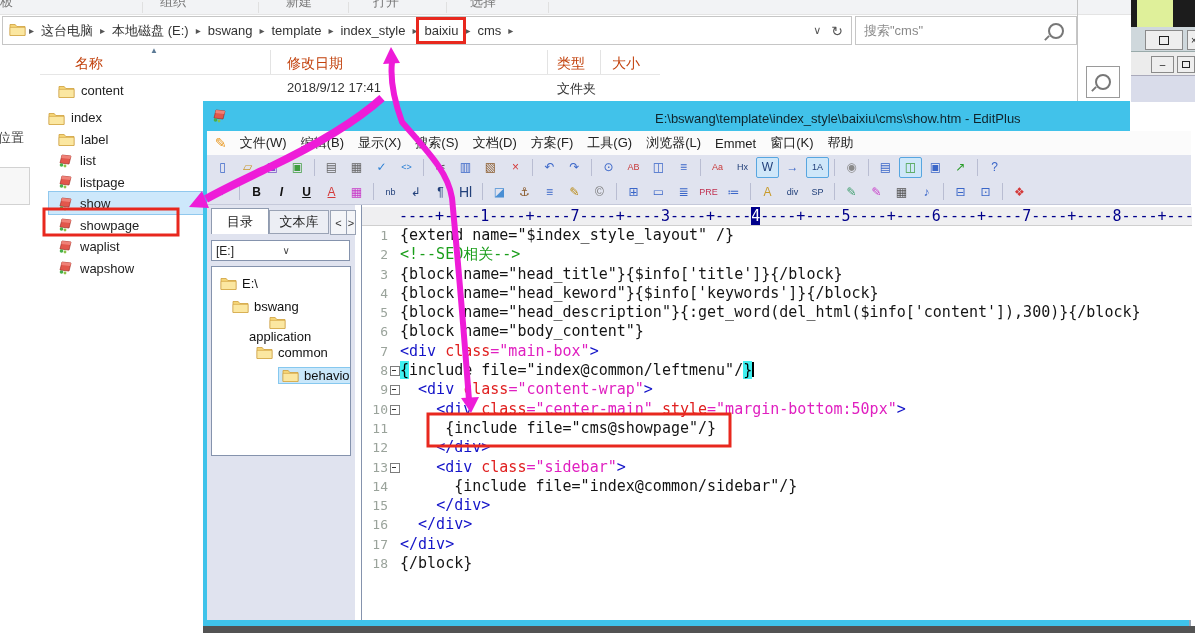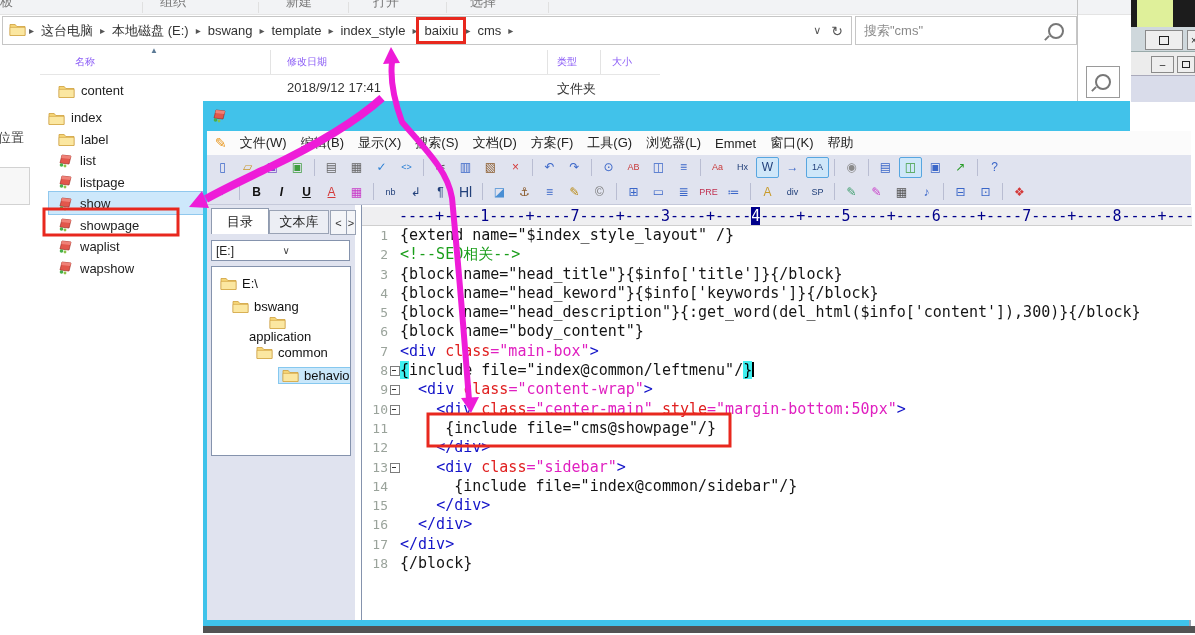--- a/index.html
+++ b/index.html
@@ -13,21 +13,21 @@
   #addressbar{left:2px;top:16px;width:848px;height:27px;border:1px solid #c6c6c6;background:#fff;display:flex;align-items:center;}
   #crumbs{display:flex;align-items:center;font-size:13px;color:#333;}
   .crumb{padding:0 4px;position:relative;white-space:nowrap;cursor:default;}
   .crumb-sep{color:#555;font-size:10px;padding:0 3px;}
   .red-outline{position:absolute;left:-4px;right:-4px;top:-6px;bottom:-6px;border:3px solid #e8281e;pointer-events:none;}
   #addr-right{margin-left:auto;display:flex;align-items:center;gap:10px;padding-right:8px;color:#555;}
   #searchbox{left:855px;top:16px;width:220px;height:27px;border:1px solid #c6c6c6;background:#fff;display:flex;align-items:center;}
   #search-text{font-size:13px;color:#8a8a8a;padding-left:8px;flex:1;}
   .lens{width:12px;height:12px;border:2px solid #777;border-radius:50%;position:relative;margin-right:12px;}
   .lens:after{content:"";position:absolute;width:2px;height:6px;background:#777;left:-4px;top:10px;transform:rotate(45deg);}
-  #colheads .ch{position:absolute;top:55px;font-size:10px;color:#8b5cf6;}
+  #colheads .ch{position:absolute;top:55px;font-size:14px;color:#c2410c;}
   .col-sep{position:absolute;top:50px;width:1px;height:24px;background:#e3e3e3;}
   #sort-tri{position:absolute;left:150px;top:46px;font-size:8px;color:#5c7a96;}
   #headline{position:absolute;left:40px;top:74px;width:620px;height:1px;background:#e6e6e6;}
   .frow{position:absolute;display:flex;align-items:center;font-size:13px;color:#222;height:21px;}
   .frow .fname{margin-left:6px;}
   .fdate{position:absolute;font-size:13px;color:#333;}
   .ftype{position:absolute;font-size:13px;color:#333;}
   .hoverrow{position:absolute;left:48px;width:156px;height:22px;background:#cde8fb;border:1px solid #90c8ee;}
   #navfrag{position:absolute;left:-15px;top:129px;font-size:13px;color:#444;}
   #navbox-frag{position:absolute;left:-22px;top:167px;width:50px;height:36px;border:1px solid #d2d2d2;background:#f7f7f7;}
@@ -247,20 +247,21 @@
   <div class="abs" id="ep-darkband"></div>
   <div class="abs" id="ep-borderR"></div>
 
   <div class="abs" id="titlebar">
     <span style="margin-left:5px"><span class="icon-ep"><svg width="16" height="14" viewBox="0 0 16 14">
             <path d="M4 1 L13 2 L11 10 L2 9 Z" fill="#e2574c" stroke="#a03028" stroke-width="0.7"></path>
             <path d="M4 1 L13 2 L12.2 5 L3.3 4 Z" fill="#ef8278"></path>
             <circle cx="3.5" cy="11" r="1.8" fill="#47b04b"></circle>
             <circle cx="7" cy="12" r="1.4" fill="#8bc34a"></circle>
           </svg></span></span>
+    <span id="title-text">E:\bswang\template\index_style\baixiu\cms\show.htm - EditPlus</span>
   </div>
 
   <div class="abs" id="menubar">
     <span class="pencil">✎</span>
   <span class="menu-item">文件(W)</span>
       <span class="menu-item">编辑(B)</span>
       <span class="menu-item">显示(X)</span>
       <span class="menu-item">搜索(S)</span>
       <span class="menu-item">文档(D)</span>
       <span class="menu-item">方案(F)</span>

